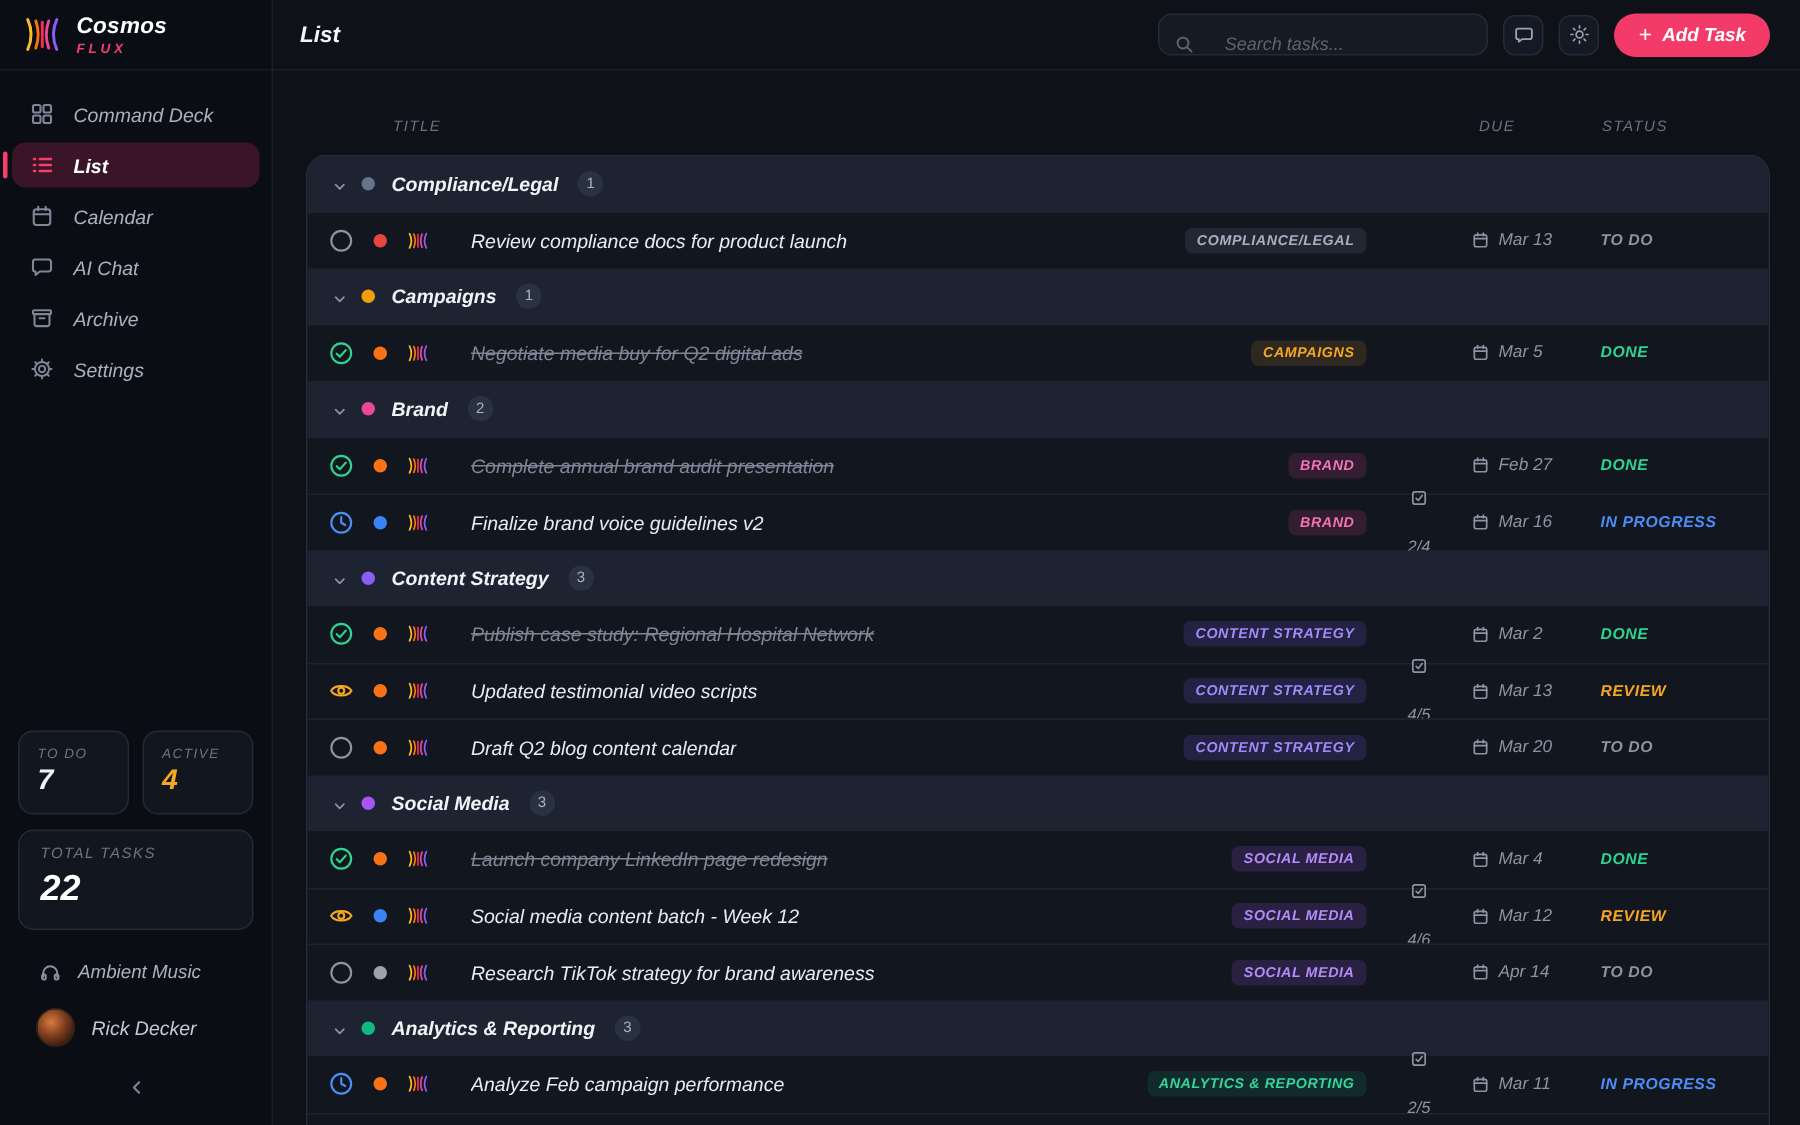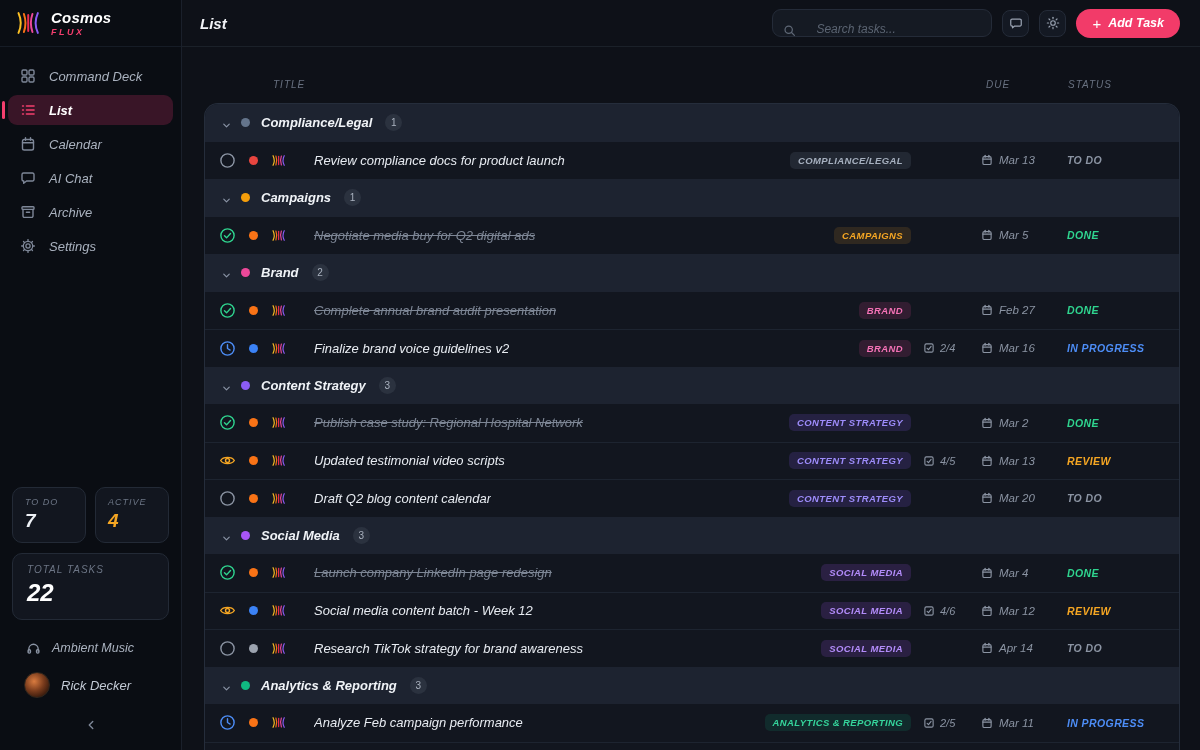--- a/index.html
+++ b/index.html
@@ -95,21 +95,21 @@
     background: #f23b69; color: #ffffff; font-family: "Liberation Sans", sans-serif;
     font-style: italic; font-weight: bold; font-size: 12.5px;
     display: flex; align-items: center; gap: 7px;
   }
   .add-task-btn .plus { font-size: 15px; font-weight: normal; font-style: normal; }
   .content { flex: 1; padding: 0 20px 0 22px; display: flex; flex-direction: column; min-height: 0; }
   .table-header { position: relative; height: 56px; flex: 0 0 56px; }
   .table-header span {
     position: absolute; bottom: 13px; font-size: 10px; letter-spacing: 1px; color: #687180;
   }
-  .col-title { left: 58px; margin-left: 11px; }
+  .col-title { left: 58px; }
   .col-due { left: 782px; }
   .col-status { left: 864px; }
   
   .list-card {
     flex: 1; background: #12161f; border: 1px solid #252d3b;
     border-bottom: none; border-radius: 14px 14px 0 0; overflow: hidden;
     display: flex; flex-direction: column;
   }
   .group-row {
     height: 37.5px; flex: 0 0 37.5px; background: #1d2330;
@@ -132,21 +132,21 @@
   .pri-dot { width: 9px; height: 9px; border-radius: 50%; margin-left: 13px; flex: 0 0 9px; }
   .flux-mini { width: 15px; height: 13px; margin-left: 13px; flex: 0 0 15px; }
   .flux-mini svg { width: 100%; height: 100%; display: block; }
   .task-title { font-size: 13px; color: #e8ecf2; margin-left: 28px; white-space: nowrap; overflow: hidden; }
   .task-title.done { color: #7d8695; text-decoration: line-through; }
   .row-meta { margin-left: auto; display: flex; align-items: center; gap: 12px; }
   .cat-badge {
     font-size: 9.5px; font-weight: bold; letter-spacing: .4px;
     padding: 3px 8px; border-radius: 5px; white-space: nowrap;
   }
-  .progress-cell { width: 46px; display: flex; align-items: center; gap: 5px; color: #8b94a3; font-size: 11px; }
+  .progress-cell { width: 46px; display: flex; align-items: center; gap: 21px; color: #8b94a3; font-size: 11px; flex-direction: column; }
   .progress-cell.empty { visibility: hidden; }
   .mini-icon { width: 12px; height: 12px; flex: 0 0 12px; color: #8b94a3; }
   .due-cell { width: 76px; margin-left: 12px; display: flex; align-items: center; gap: 6px; color: #8b94a3; font-size: 11.5px; }
   .status-cell { width: 96px; margin-left: 10px; font-size: 10.5px; font-weight: bold; letter-spacing: .4px; white-space: nowrap; }
 </style>
 </head>
 <body>
 
 <aside class="sidebar">
   <div class="logo-block">

